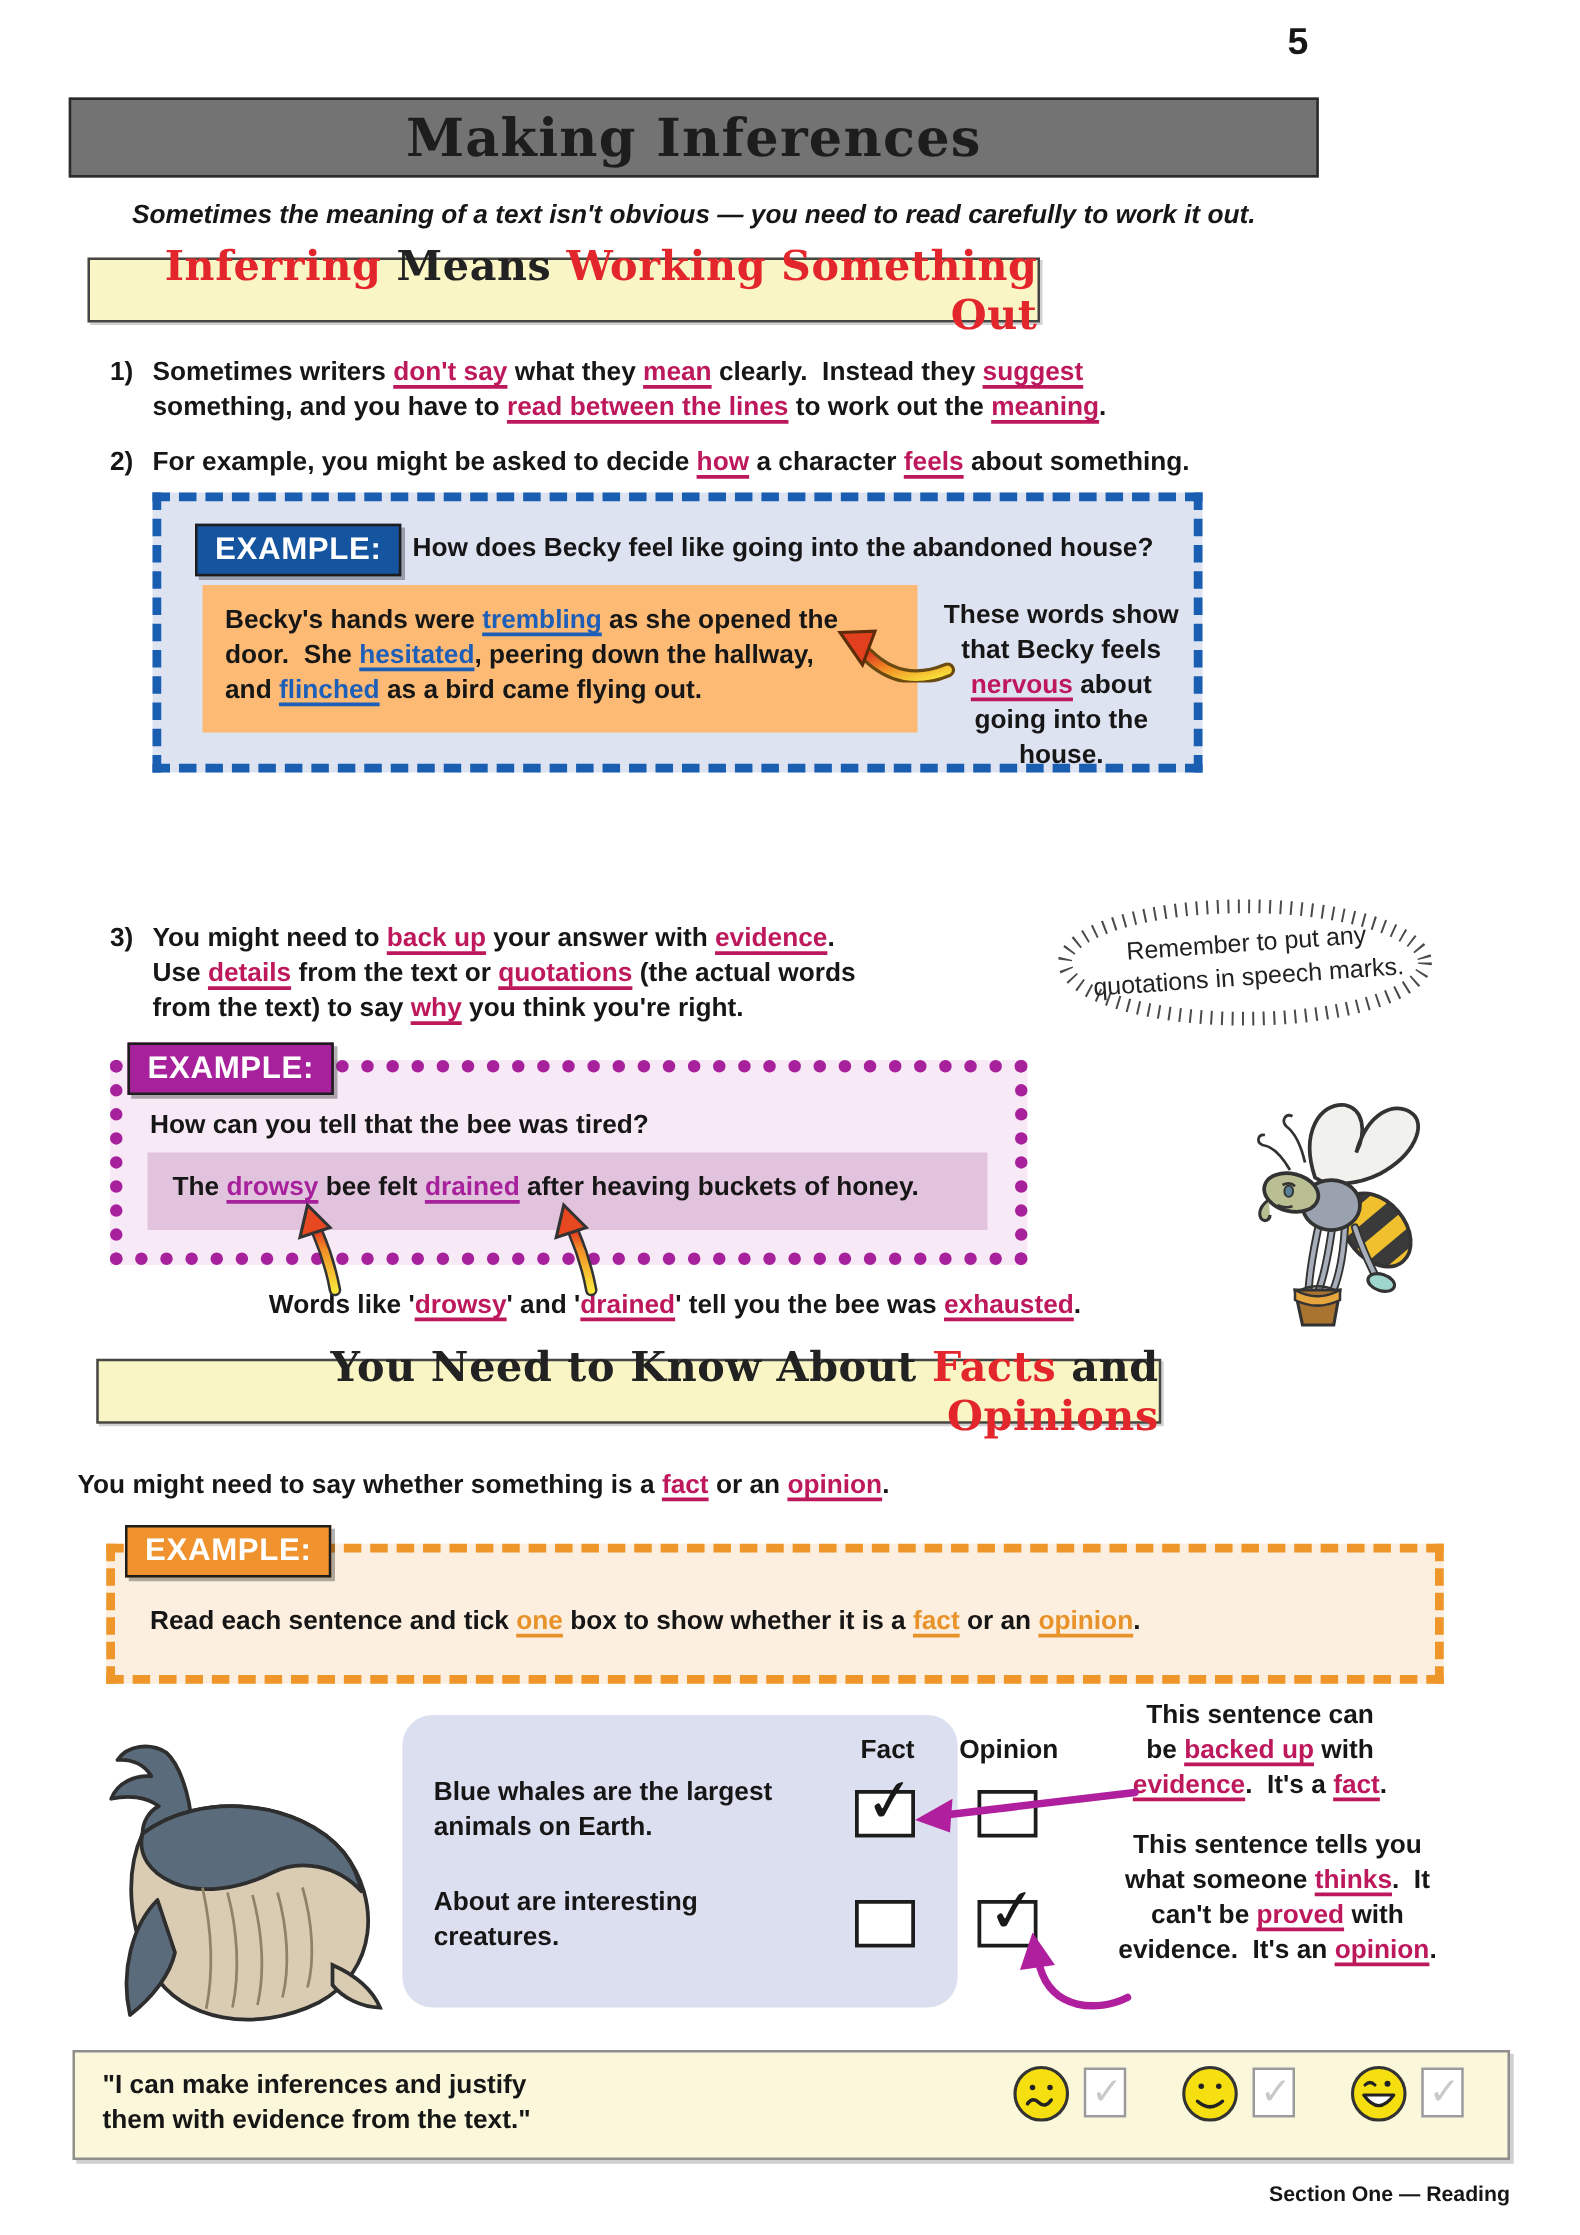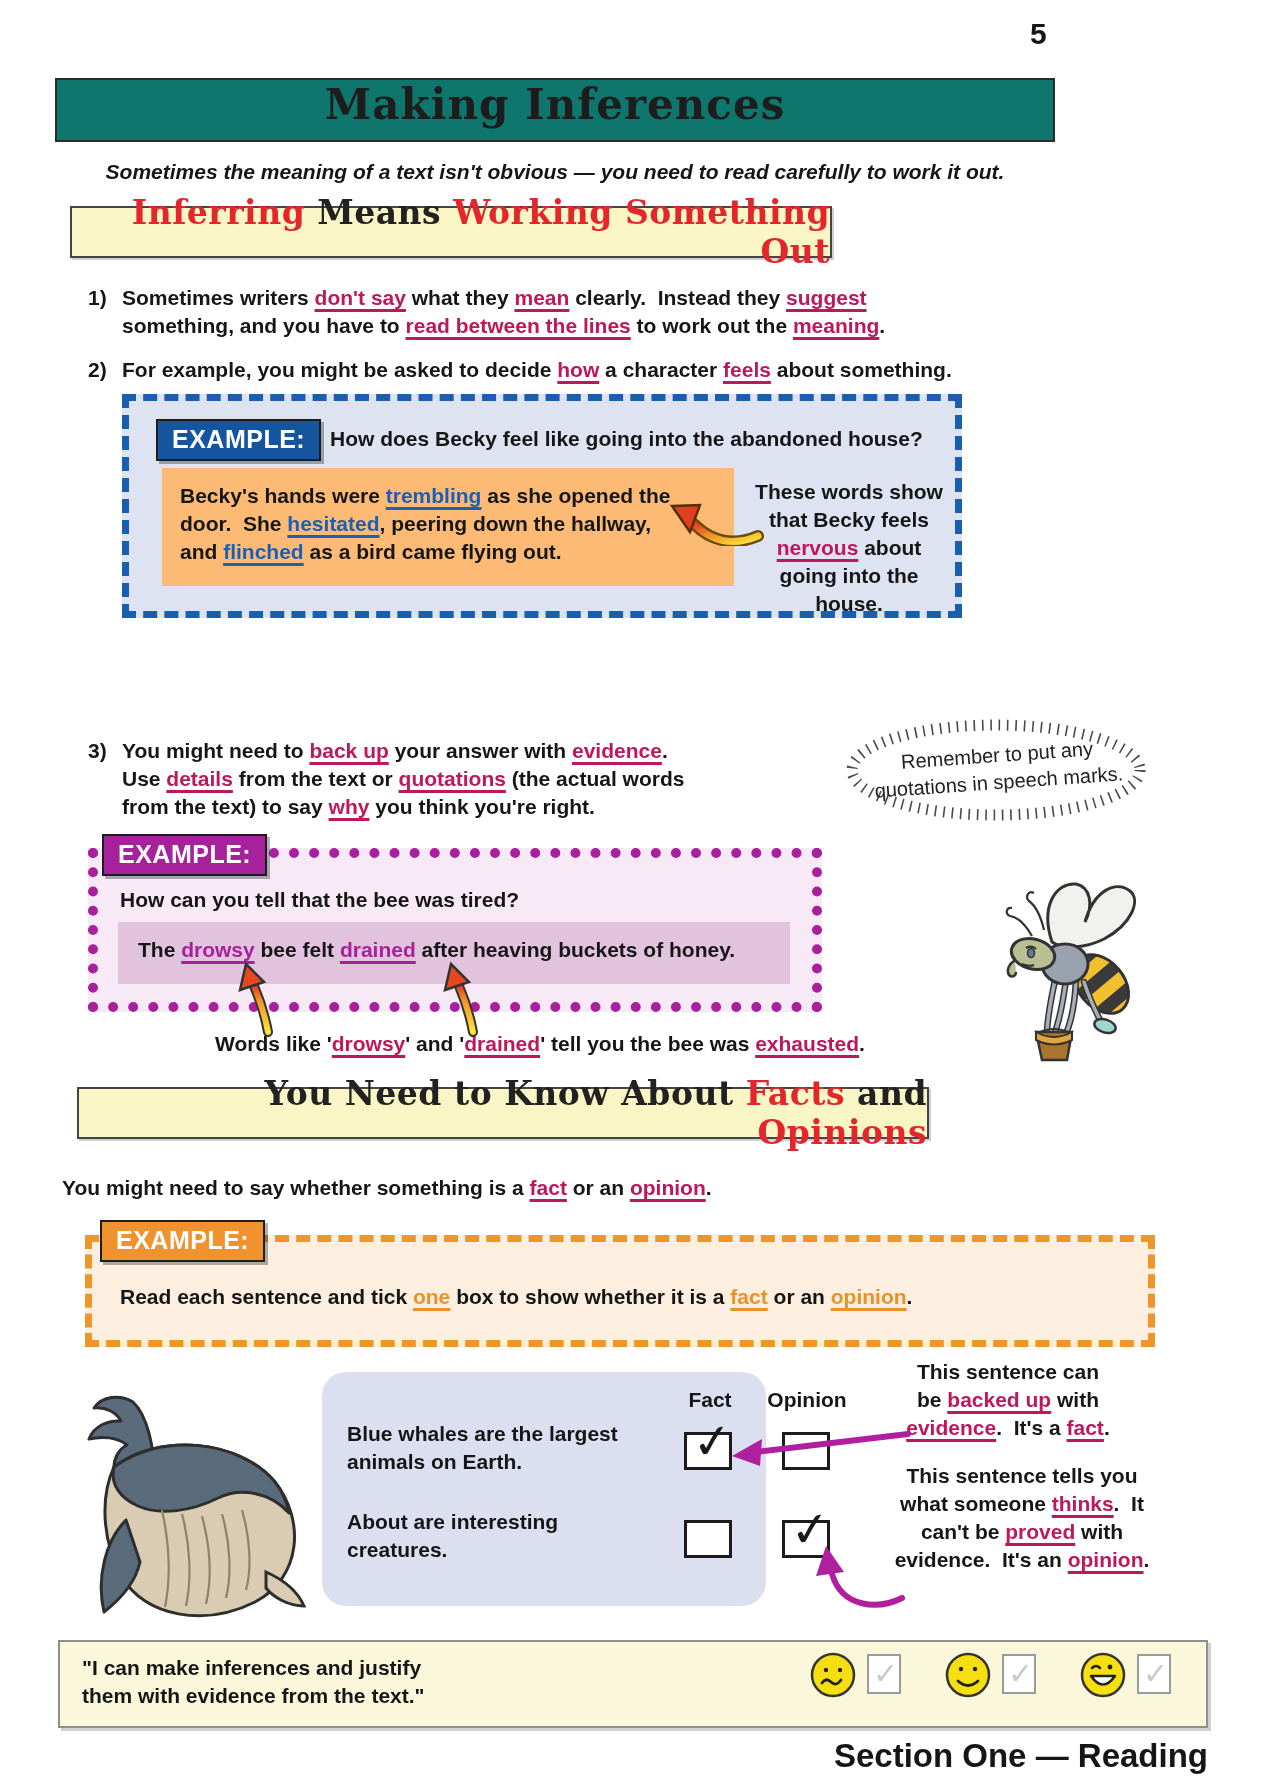--- a/index.html
+++ b/index.html
@@ -13,22 +13,22 @@
   .rich { white-space:pre-wrap; }
   .center { text-align:center; }
 
   .seg-g   { color:#be185d; text-decoration:underline; text-decoration-thickness:2.5px; text-underline-offset:4px; }
   .seg-b   { color:#1d5fb8; text-decoration:underline; text-decoration-thickness:2.5px; text-underline-offset:4px; }
   .seg-m   { color:#a8219c; text-decoration:underline; text-decoration-thickness:2.5px; text-underline-offset:4px; }
   .seg-o   { color:#e8922a; text-decoration:underline; text-decoration-thickness:2.5px; text-underline-offset:4px; }
   .seg-red { color:#e3262b; }
   .seg-dk  { color:#222222; }
 
-  .title-banner { left:55px; top:78px; width:1000px; height:64px; background:#0f766e;
-                  border:2px solid #2b2b2b; display:flex; align-items:flex-start; justify-content:center; }
+  .title-banner { left:55px; top:78px; width:1000px; height:64px; background:#737373;
+                  border:2px solid #2b2b2b; display:flex; align-items:center; justify-content:center; }
   .title-text { font-size:42px; letter-spacing:1px; }
 
   .hbar { background:#faf5c4; border:2px solid #454545; display:flex; align-items:center;
           padding-left:18px; box-shadow:2px 2px 0 rgba(0,0,0,0.18); }
   .hbar-text { font-size:33px; letter-spacing:0.5px;text-align:right; }
 
   .exbox-blue   { left:122px; top:394px; width:840px; height:224px; background:#dee3f2; border:7px dashed #1a5eb2; }
   .exbox-purple { left:88px;  top:848px; width:734px; height:164px; background:#f7e9f5; border:10px dotted #a8219c; }
   .exbox-orange { left:85px;  top:1235px; width:1070px; height:112px; background:#fcefdf; border:7px dashed #ee9629; }
 
@@ -274,15 +274,15 @@
   <svg class="abs" style="left:1080px; top:1652px;" width="46" height="46" viewBox="0 0 46 46">
     <circle cx="23" cy="23" r="21" fill="#f6df10" stroke="#333" stroke-width="2.5"></circle>
     <path d="M12 16 q4 -4 8 0" stroke="#222" stroke-width="2.5" fill="none" stroke-linecap="round"></path>
     <circle cx="30" cy="15" r="2.4" fill="#222"></circle>
     <path d="M11 24 q12 17 24 0 z" fill="#ffffff" stroke="#222" stroke-width="2.5" stroke-linejoin="round"></path>
   </svg>
   <div class="acbox" style="left:1137px; top:1654px;">
     <span class="tick2">✓</span>
   </div>
 
-  <div class="abs comic" style="right:56px; top:1742px; font-size:33px;">Section One — Reading</div>
+  <div class="abs comic" style="right:56px; top:1742px; font-size:17px;">Section One — Reading</div>
 
 </div>
 
 </body></html>

